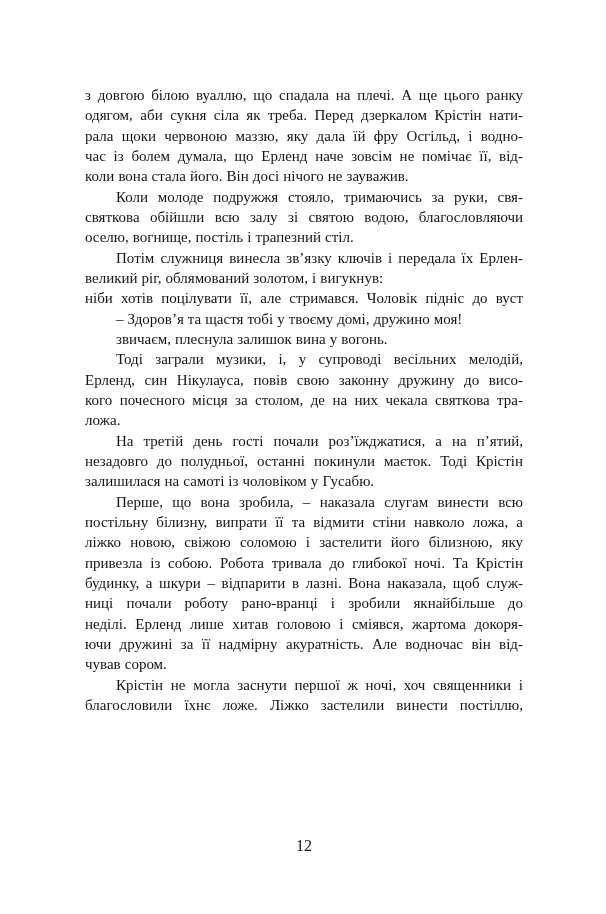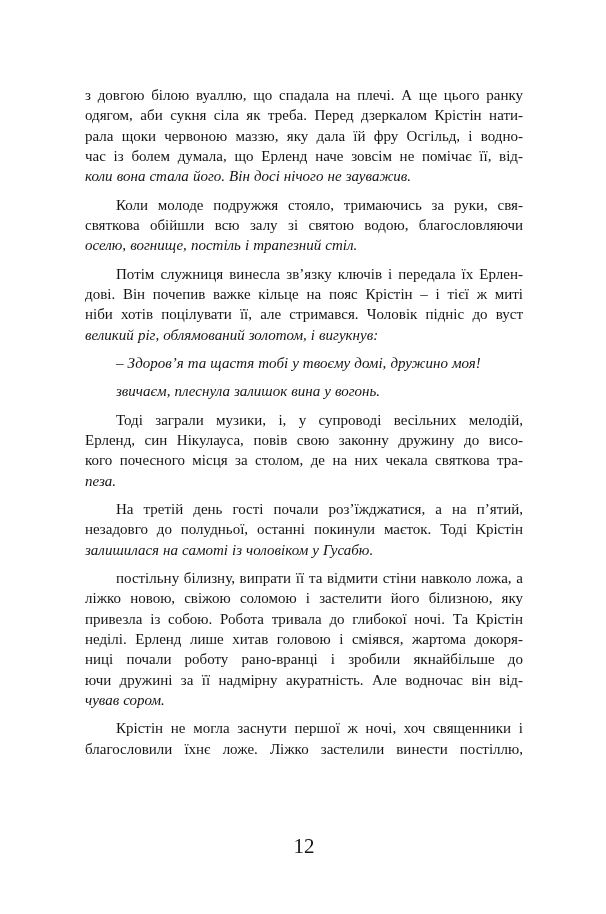--- a/index.html
+++ b/index.html
@@ -32,33 +32,31 @@
   .line {
     height: 20.34px;
     overflow: hidden;
     text-align: justify;
     text-align-last: justify;
     white-space: normal;
     word-spacing: 0.02em;
   }
   .line.end {
     text-align-last: left;
-    font-style: italic;
   }
   .para.indent .line:first-child {
     text-indent: 31px;
-    margin-top: 8px;
   }
   .page-number {
     position: absolute;
     left: 85px;
     width: 438px;
     top: 836px;
     text-align: center;
-    font-size: 21px;
+    font-size: 16px;
     line-height: 20px;
   }
 </style>
 </head>
 <body>
 
 <div class="book-page">
   <div class="text-block">
       <div class="para">
         <div class="line">з довгою білою вуаллю, що спадала на плечі. А ще цього ранку</div>
@@ -67,47 +65,48 @@
         <div class="line">час із болем думала, що Ерленд наче зовсім не помічає її, від-</div>
         <div class="line end">коли вона стала його. Він досі нічого не зауважив.</div>
       </div>
       <div class="para indent">
         <div class="line">Коли молоде подружжя стояло, тримаючись за руки, свя-</div>
         <div class="line">святкова обійшли всю залу зі святою водою, благословляючи</div>
         <div class="line end">оселю, вогнище, постіль і трапезний стіл.</div>
       </div>
       <div class="para indent">
         <div class="line">Потім служниця винесла зв’язку ключів і передала їх Ерлен-</div>
-        <div class="line">дові. Він почепив важке кільце на пояс Крістін – і тієї ж миті</div>
+        <div class="line end">великий ріг, облямований золотом, і вигукнув:</div>
         <div class="line">ніби хотів поцілувати її, але стримався. Чоловік підніс до вуст</div>
-        <div class="line end">великий ріг, облямований золотом, і вигукнув:</div>
       </div>
       <div class="para indent">
         <div class="line end">– Здоров’я та щастя тобі у твоєму домі, дружино моя!</div>
       </div>
       <div class="para indent">
         <div class="line end">звичаєм, плеснула залишок вина у вогонь.</div>
       </div>
       <div class="para indent">
         <div class="line">Тоді заграли музики, і, у супроводі весільних мелодій,</div>
         <div class="line">Ерленд, син Нікулауса, повів свою законну дружину до висо-</div>
         <div class="line">кого почесного місця за столом, де на них чекала святкова тра-</div>
-        <div class="line end">пеза.</div>
+        <div class="line end">ложа.</div>
       </div>
       <div class="para indent">
         <div class="line">На третій день гості почали роз’їжджатися, а на п’ятий,</div>
         <div class="line">незадовго до полудньої, останні покинули маєток. Тоді Крістін</div>
         <div class="line end">залишилася на самоті із чоловіком у Гусабю.</div>
       </div>
       <div class="para indent">
+        <div class="line">Перше, що вона зробила, – наказала слугам винести всю</div>
         <div class="line">постільну білизну, випрати її та відмити стіни навколо ложа, а</div>
         <div class="line">ліжко новою, свіжою соломою і застелити його білизною, яку</div>
         <div class="line">привезла із собою. Робота тривала до глибокої ночі. Та Крістін</div>
+        <div class="line">будинку, а шкури – відпарити в лазні. Вона наказала, щоб служ-</div>
+        <div class="line">ниці почали роботу рано-вранці і зробили якнайбільше до</div>
         <div class="line">неділі. Ерленд лише хитав головою і сміявся, жартома докоря-</div>
-        <div class="line">ниці почали роботу рано-вранці і зробили якнайбільше до</div>
         <div class="line">ючи дружині за її надмірну акуратність. Але водночас він від-</div>
         <div class="line end">чував сором.</div>
       </div>
       <div class="para indent">
         <div class="line">Крістін не могла заснути першої ж ночі, хоч священники і</div>
         <div class="line">благословили їхнє ложе. Ліжко застелили винести постіллю,</div>
       </div>
     </div>
   <div class="page-number">12</div>
 </div>

